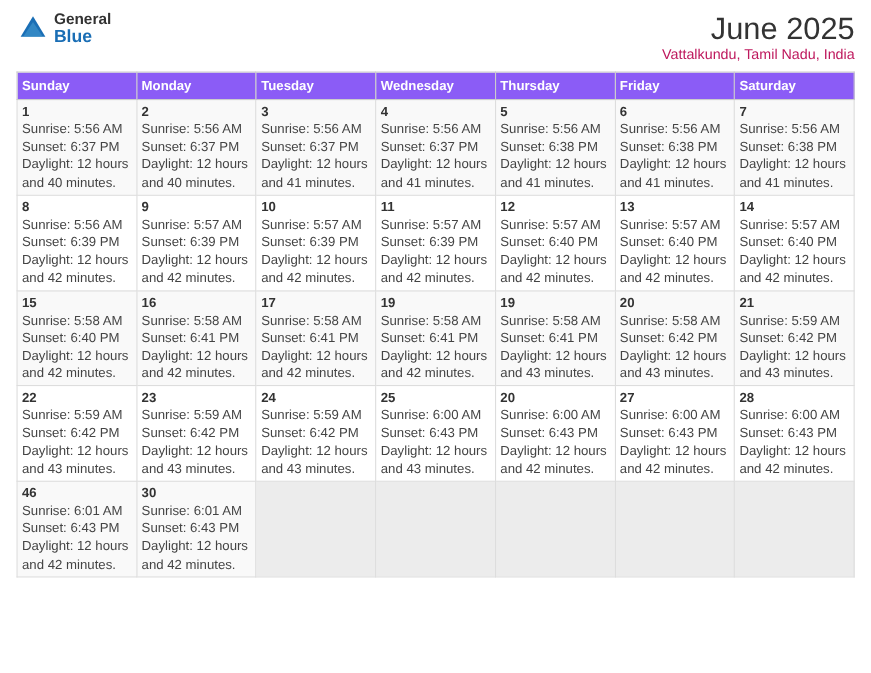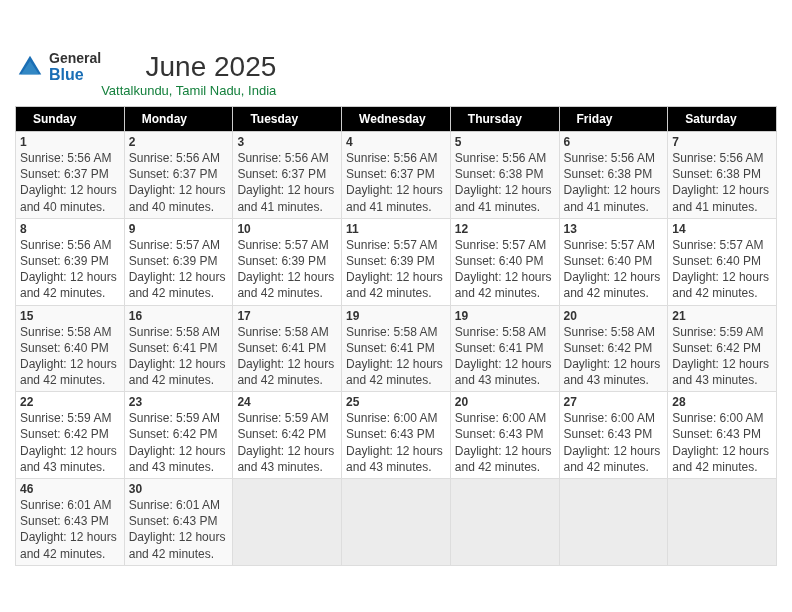--- a/index.html
+++ b/index.html
@@ -9,24 +9,23 @@
       background: #fff;
       font-family: Arial, sans-serif;
       font-size: 11px;
       color: #333;
     }
     .container {
       padding: 10px 15px;
     }
     .header {
       display: flex;
-      justify-content: flex-start;
+      justify-content: space-between;
       align-items: flex-start;
       margin-bottom: 8px;
-      margin-top: 41px;
     }
     .logo {
       display: flex;
       align-items: center;
       gap: 4px;
     }
     .logo-text {
       display: flex;
       flex-direction: column;
       line-height: 1.1;
@@ -48,32 +47,32 @@
     .title-block {
       text-align: right;
     }
     .month-title {
       font-size: 28px;
       font-weight: normal;
       color: #333;
     }
     .subtitle {
       font-size: 13px;
-      color: #15803d;
+      color: #be185d;
     }
     table {
       width: 100%;
       border-collapse: collapse;
     }
     thead tr th {
-      background-color: #000000;
+      background-color: #8b5cf6;
       color: #fff;
       font-size: 12px;
       font-weight: bold;
-      padding: 5px 17px;
+      padding: 5px 4px;
       text-align: left;
       border: 1px solid #ccc;
     }
     tbody tr td {
       vertical-align: top;
       padding: 3px 4px;
       border: 1px solid #ddd;
       width: 14.28%;
       height: 78px;
       background: #fff;

